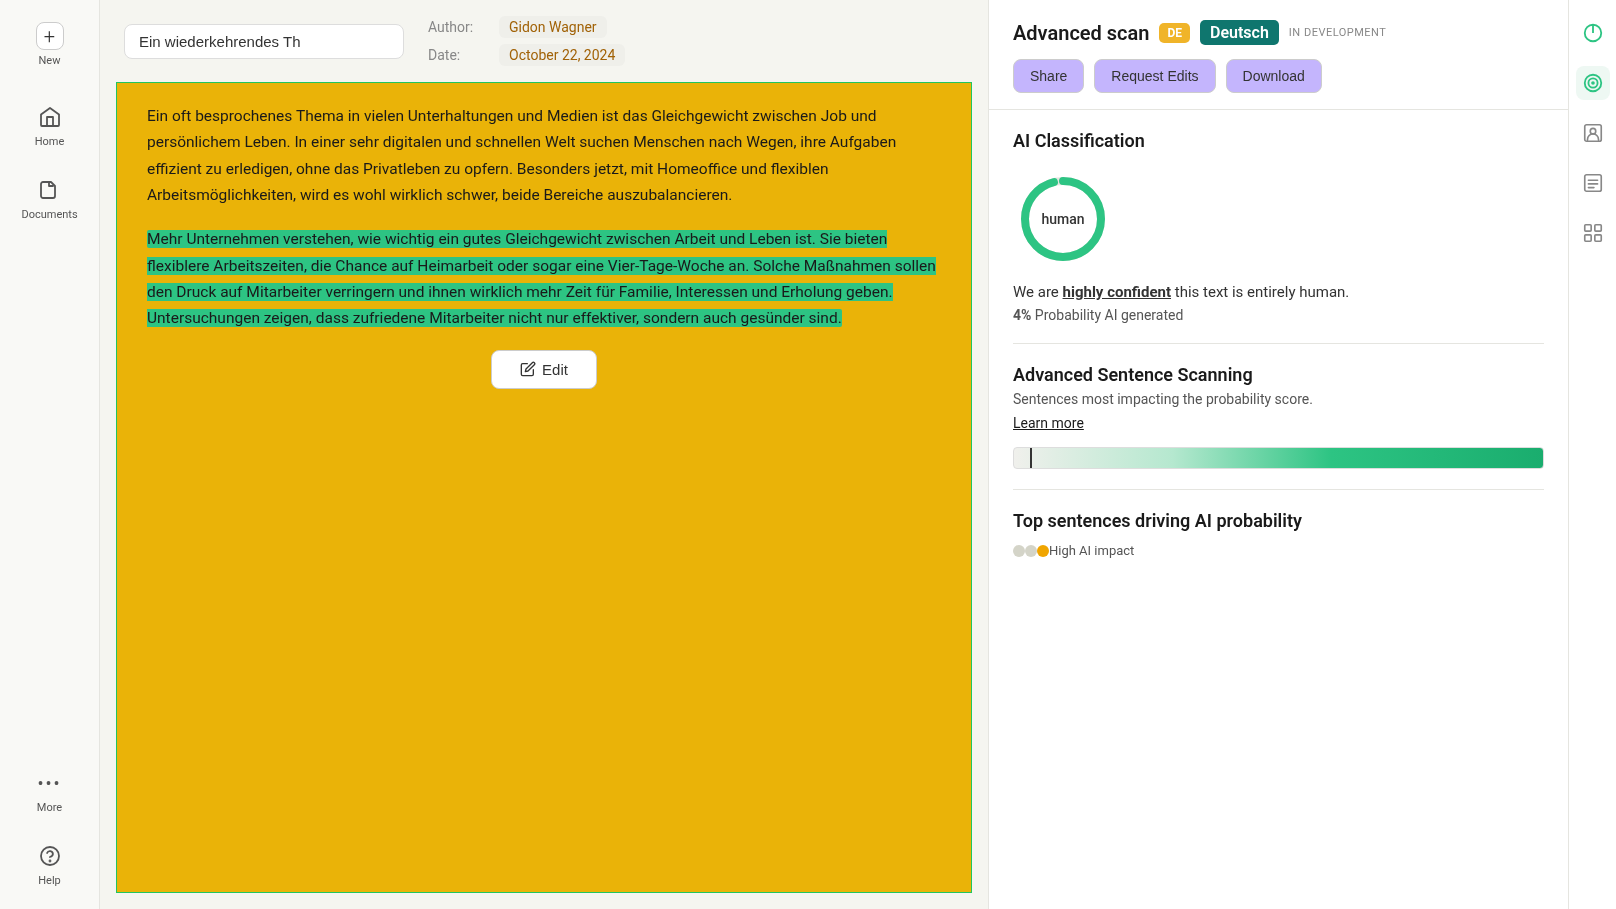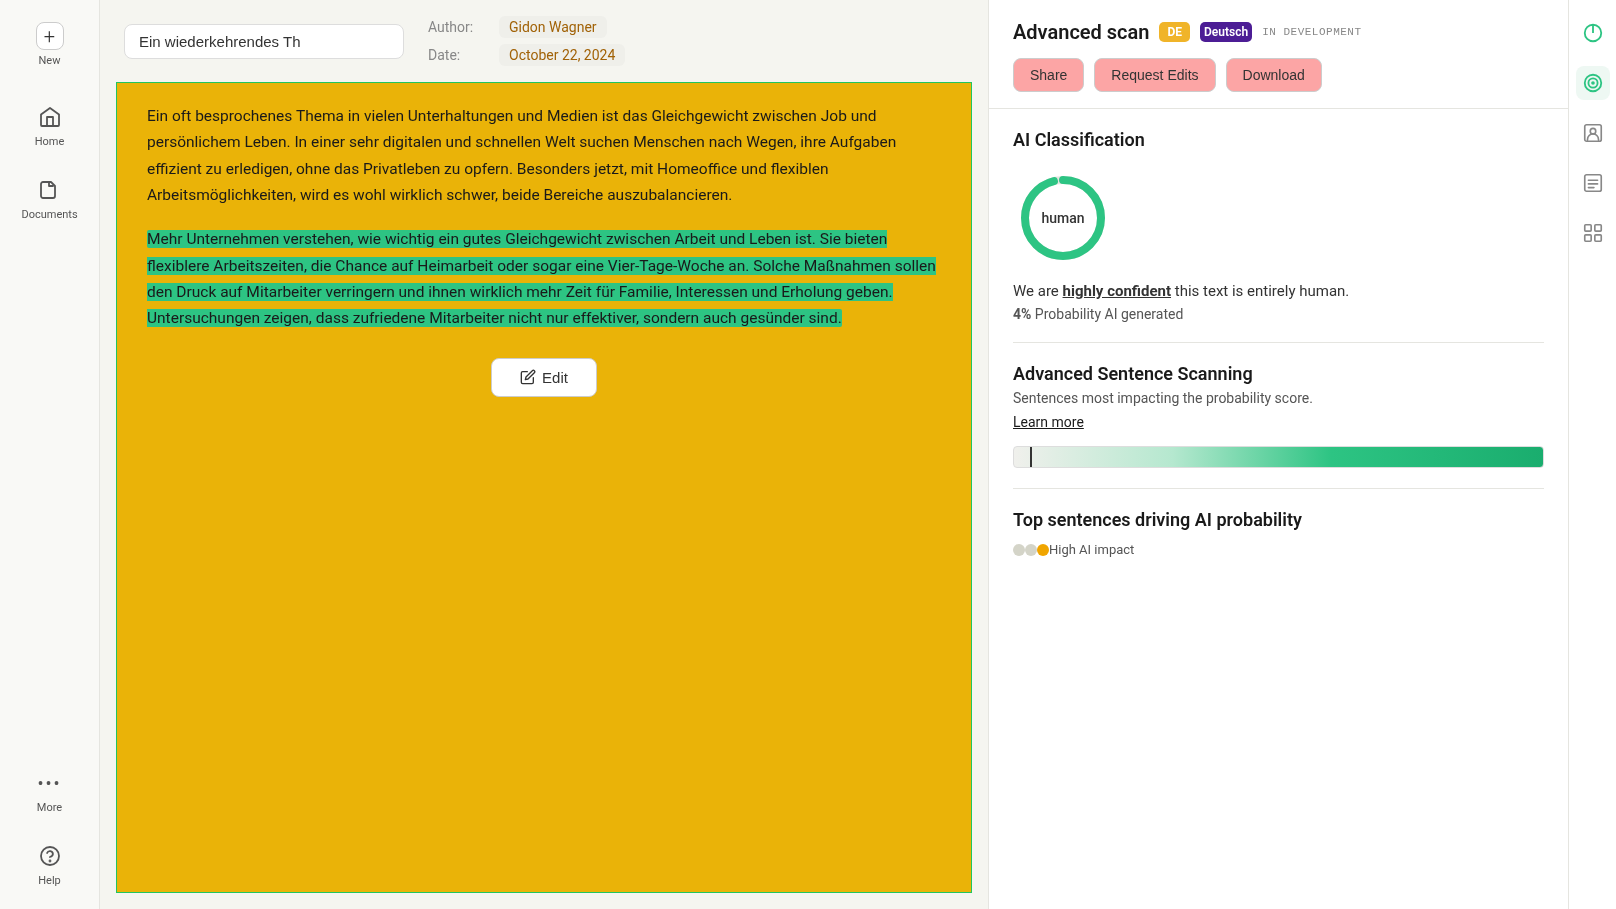--- a/index.html
+++ b/index.html
@@ -146,21 +146,21 @@
     .edit-btn {
       display: flex;
       align-items: center;
       gap: 6px;
       background: white;
       border: 1.5px solid #ccc;
       border-radius: 8px;
       padding: 10px 28px;
       font-size: 15px;
       cursor: pointer;
-      margin: 8px auto;
+      margin: 0 auto;
       color: #333;
     }
 
     
     .right-panel {
       width: 580px;
       background: white;
       border-left: 1px solid #e5e5e0;
       display: flex;
       flex-direction: column;
@@ -185,43 +185,42 @@
     }
     .lang-badge {
       background: #f0b429;
       color: white;
       font-size: 12px;
       font-weight: 700;
       padding: 3px 8px;
       border-radius: 5px;
     }
     .lang-badge-text {
-      background: #4c1d95;
+      background: #0f766e;
       color: white;
-      font-size: 12px;
+      font-size: 16px;
       font-weight: 600;
-      padding: 3px 4px;
+      padding: 3px 10px;
       border-radius: 5px;
     }
     .dev-badge {
       font-size: 11px;
       color: #888;
       letter-spacing: 0.5px;
-      font-family: Liberation Mono, monospace;
     }
     .panel-actions {
       display: flex;
       gap: 10px;
     }
     .action-btn {
       border: 1.5px solid #ccc;
       border-radius: 8px;
       padding: 8px 16px;
       font-size: 14px;
-      background: #fca5a5;
+      background: #c4b5fd;
       cursor: pointer;
       color: #333;
     }
 
     .panel-body {
       flex: 1;
       overflow-y: auto;
       padding: 20px 24px;
     }
 

